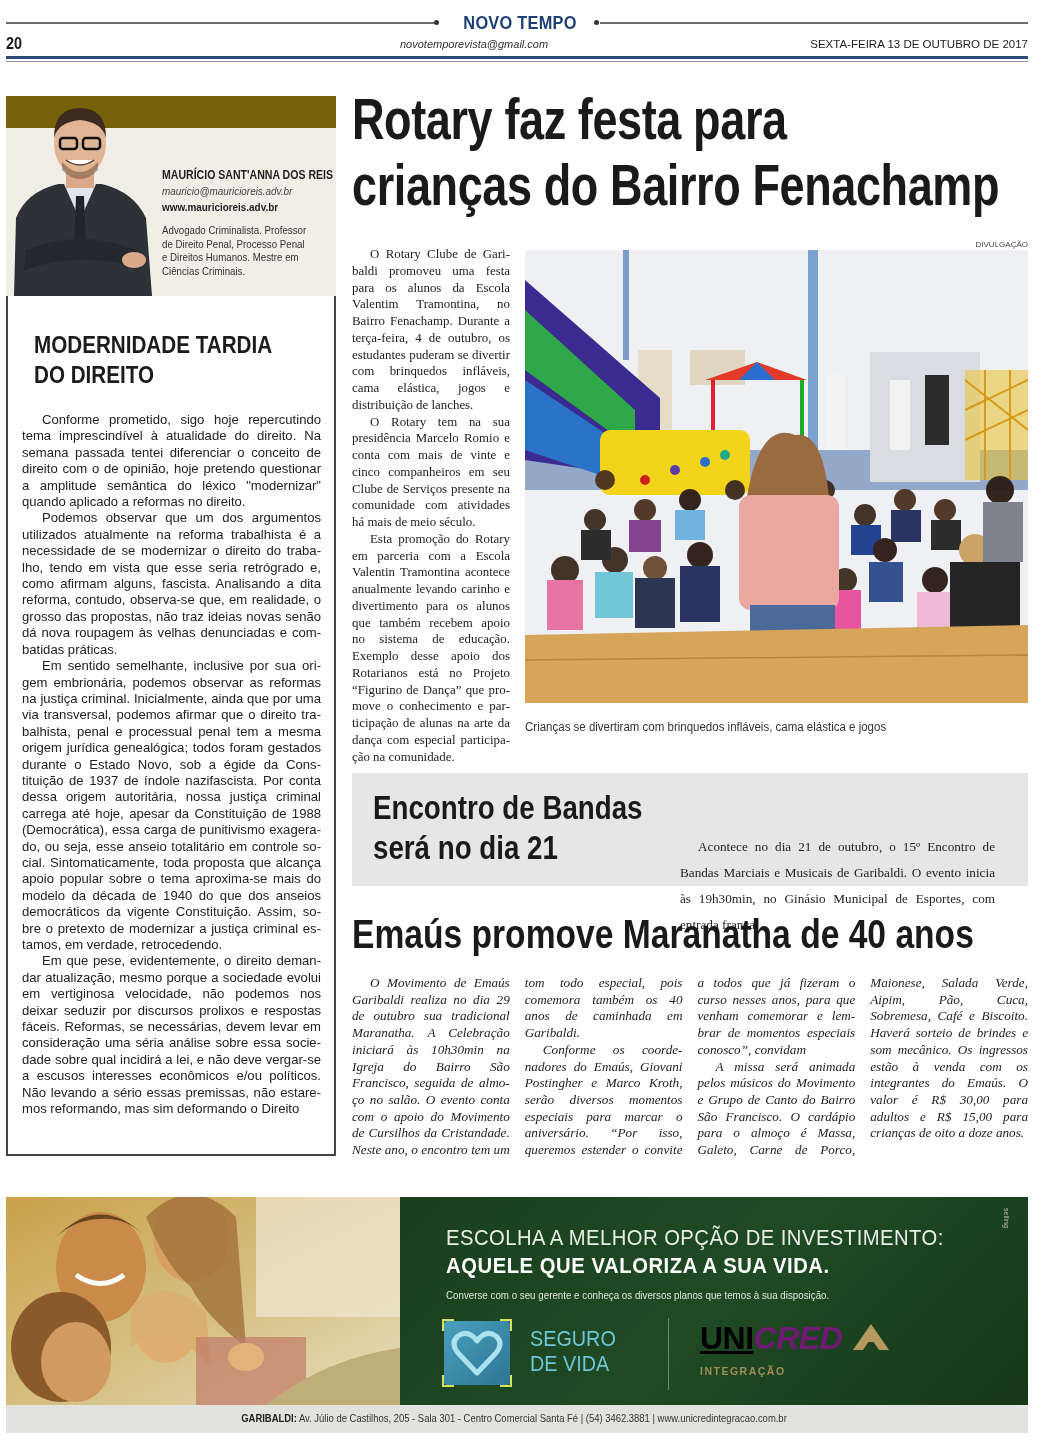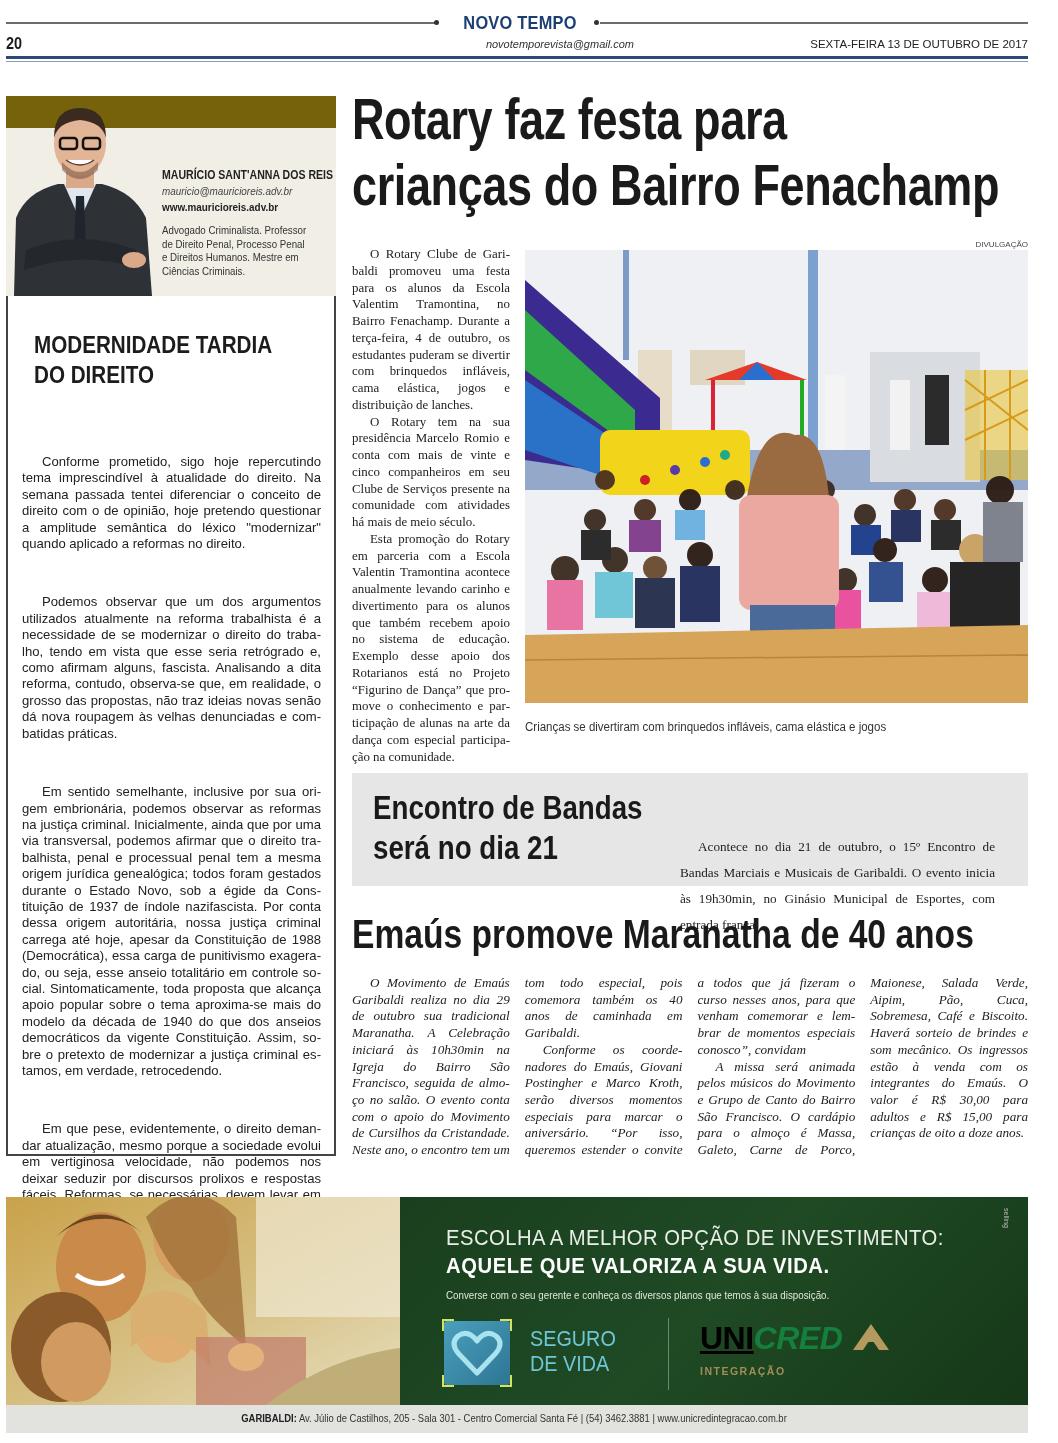--- a/index.html
+++ b/index.html
@@ -6,38 +6,38 @@
   html, body { width: 1058px; height: 1443px; background: #ffffff; overflow: hidden; }
   body { position: relative; font-family: "Liberation Sans", sans-serif; color: #1a1a1a; }
 
   
   .hdr-line { position: absolute; top: 22px; height: 2px; background: #6c6c6c; }
   .hdr-line.l { left: 6px; width: 432px; }
   .hdr-line.r { left: 600px; width: 428px; }
   .hdr-dot { position: absolute; top: 20px; width: 5px; height: 5px; border-radius: 50%; background: #333; }
   .masthead { position: absolute; top: 12px; left: 440px; width: 160px; text-align: center; font-family: "Liberation Sans", sans-serif; font-weight: bold; font-size: 19px; color: #1c3f73; letter-spacing: 0.3px; transform: scaleX(0.86); }
   .page-num { position: absolute; top: 34px; left: 6px; font-weight: bold; font-size: 17px; transform: scaleX(0.85); transform-origin: left; }
-  .email { position: absolute; top: 38px; left: 400px; width: 234px; text-align: right; font-style: italic; font-size: 11px; color: #333; }
+  .email { position: absolute; top: 38px; left: 400px; width: 234px; text-align: left; font-style: italic; font-size: 11px; color: #333; }
   .date { position: absolute; top: 38px; right: 30px; font-size: 11.5px; color: #222; }
   .hdr-rule { position: absolute; top: 56px; left: 6px; width: 1022px; height: 3px; background: #2b4a78; }
   .hdr-rule2 { position: absolute; top: 61px; left: 6px; width: 1022px; height: 1px; background: #8a9ab5; }
 
   
   .col-topbar { position: absolute; top: 96px; left: 6px; width: 330px; height: 32px; background: #75620a; }
   .col-profile { position: absolute; top: 128px; left: 6px; width: 330px; height: 168px; background: #f1eee6; }
   .portrait { position: absolute; top: 100px; left: 6px; width: 148px; height: 196px; overflow: hidden; }
   .author-name { position: absolute; top: 168px; left: 162px; font-weight: bold; font-size: 12px; color: #222; transform: scaleX(0.88); transform-origin: left; white-space: nowrap; }
   .author-email { position: absolute; top: 185px; left: 162px; font-style: italic; font-size: 11px; color: #444; transform: scaleX(0.9); transform-origin: left; white-space: nowrap; }
   .author-web { position: absolute; top: 201px; left: 162px; font-weight: bold; font-size: 11px; color: #222; transform: scaleX(0.9); transform-origin: left; white-space: nowrap; }
   .author-bio { position: absolute; top: 224px; left: 162px; width: 165px; font-size: 10.8px; line-height: 13.5px; color: #333; transform: scaleX(0.9); transform-origin: left; }
 
   .col-body { position: absolute; top: 296px; left: 6px; width: 330px; height: 860px; border-left: 2px solid #444; border-right: 2px solid #444; border-bottom: 2px solid #444; }
   .col-title { position: absolute; top: 330px; left: 34px; font-weight: bold; font-size: 24px; line-height: 30px; color: #1c1c1c; transform: scaleX(0.86); transform-origin: left; }
   .col-text { position: absolute; top: 412px; left: 22px; width: 299px; font-size: 13.1px; line-height: 16.4px; color: #222; text-align: justify; hyphens: manual; }
-  .col-text p { text-indent: 20px; margin-top: 42px; }
+  .col-text p { text-indent: 20px; }
 
   
   .rot-title { position: absolute; top: 86px; left: 352px; font-weight: bold; font-size: 57px; line-height: 66px; color: #1a1a1a; transform: scaleX(0.79); transform-origin: left; white-space: nowrap; letter-spacing: -0.5px; }
   .rot-text { position: absolute; top: 246px; left: 352px; width: 158px; font-family: "Liberation Serif", serif; font-size: 12.9px; line-height: 16.75px; color: #222; text-align: justify; }
   .rot-text p { text-indent: 18px; }
   .credit { position: absolute; top: 240px; right: 30px; font-size: 8px; color: #444; }
   .photo { position: absolute; top: 250px; left: 525px; width: 503px; height: 453px; overflow: hidden; background: #e9ecf0; }
   .caption { position: absolute; top: 720px; left: 525px; font-size: 12.5px; color: #333; transform: scaleX(0.92); transform-origin: left; white-space: nowrap; }
 
   
@@ -58,21 +58,21 @@
   .ad-h1 { position: absolute; top: 1225px; left: 446px; font-size: 22px; color: #e8eee6; letter-spacing: 0.5px; white-space: nowrap; transform: scaleX(0.92); transform-origin: left; }
   .ad-h2 { position: absolute; top: 1253px; left: 446px; font-size: 22px; font-weight: bold; color: #ffffff; letter-spacing: 0.6px; white-space: nowrap; transform: scaleX(0.92); transform-origin: left; }
   .ad-sub { position: absolute; top: 1289px; left: 446px; font-size: 10.5px; color: #dfe7dc; white-space: nowrap; transform: scaleX(0.93); transform-origin: left; }
   .ad-tag { position: absolute; top: 1208px; left: 1010px; font-size: 7px; color: #bbb; transform: rotate(90deg); transform-origin: left top; white-space: nowrap; }
   .heart-box { position: absolute; top: 1321px; left: 444px; width: 66px; height: 64px; background: linear-gradient(135deg, #4aa0bd, #2d7593); border-radius: 3px; }
   .heart-box .corner { position: absolute; width: 12px; height: 12px; border-color: #d7e25a; border-style: solid; border-width: 0; }
   .seguro { position: absolute; top: 1326px; left: 530px; font-size: 22px; line-height: 25px; color: #6fc6d6; transform: scaleX(0.9); transform-origin: left; white-space: nowrap; }
   .ad-divider { position: absolute; top: 1318px; left: 668px; width: 1px; height: 72px; background: #6c8a6e; }
   .unicred { position: absolute; top: 1320px; left: 700px; font-size: 32px; font-weight: bold; white-space: nowrap; letter-spacing: -0.5px; }
   .unicred .uni { color: #000000; text-decoration: underline; }
-  .unicred .cred { color: #15803d; font-style: italic; margin-top: 32px; }
+  .unicred .cred { color: #701a75; font-style: italic; margin-top: 32px; }
   .integ { position: absolute; top: 1365px; left: 700px; font-size: 10.5px; font-weight: bold; color: #a28d58; letter-spacing: 1.5px; text-align: center; }
   .ad-foot { position: absolute; top: 1405px; left: 6px; width: 1022px; height: 28px; background: #e2e2de; }
   .ad-foot-txt { position: absolute; top: 1412px; left: 0; width: 1028px; text-align: center; font-size: 10.5px; color: #333; transform: scaleX(0.9); }
   .ad-foot-txt b { color: #222; }
 </style>
 </head>
 <body>
 
 <div class="hdr-line l"></div>
 <div class="hdr-dot" style="left:434px"></div>

